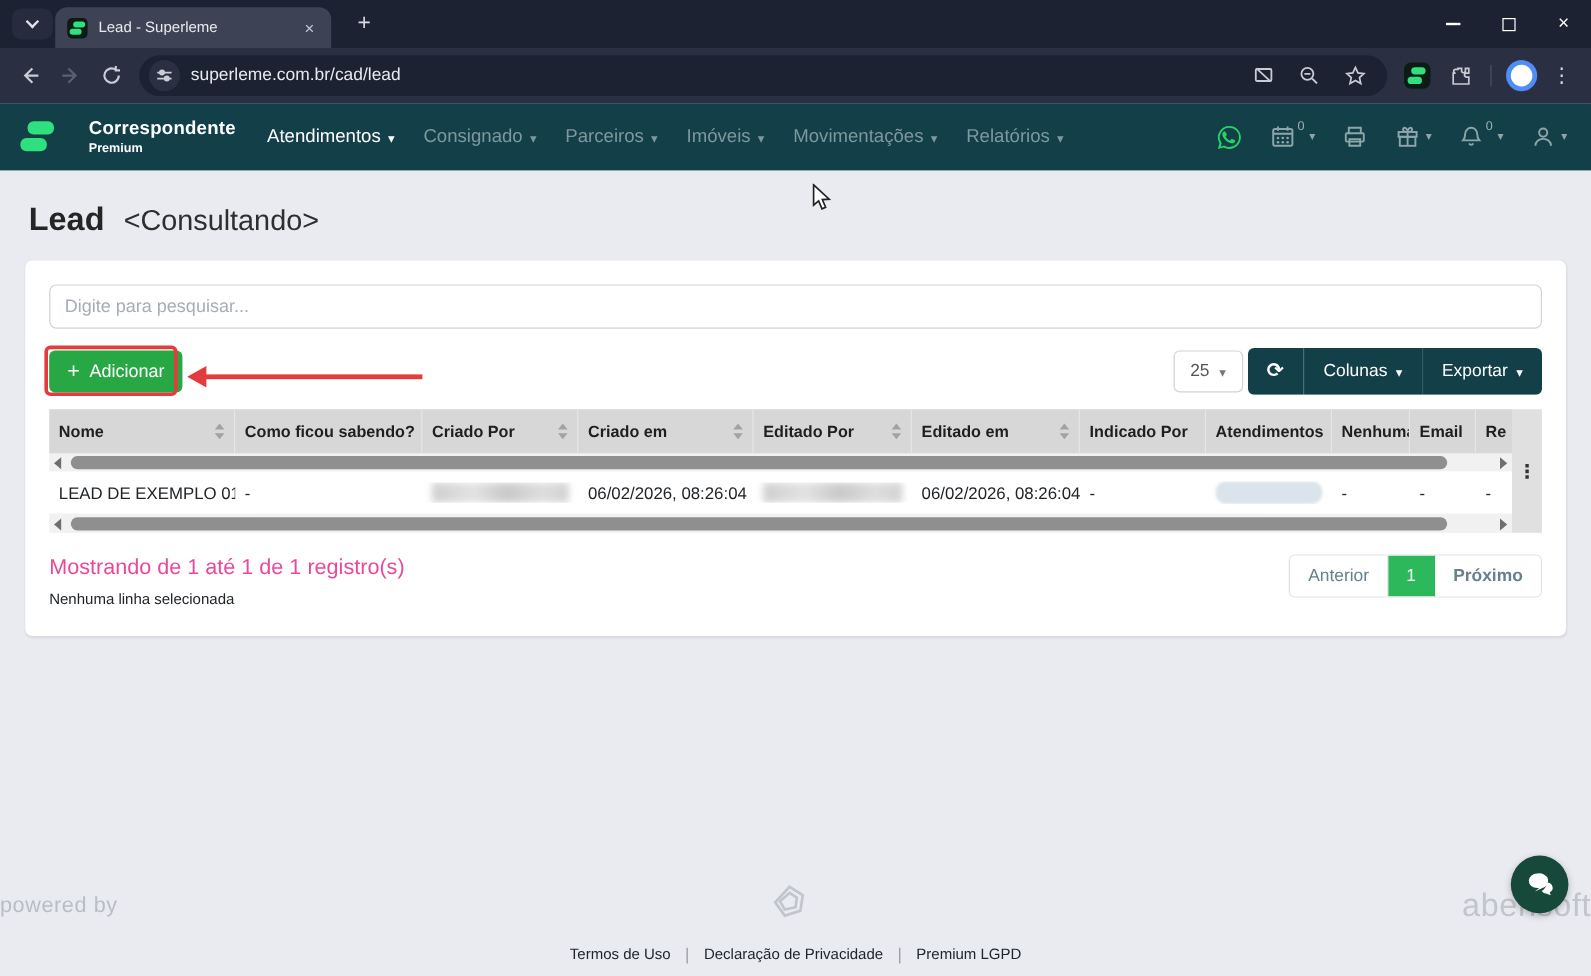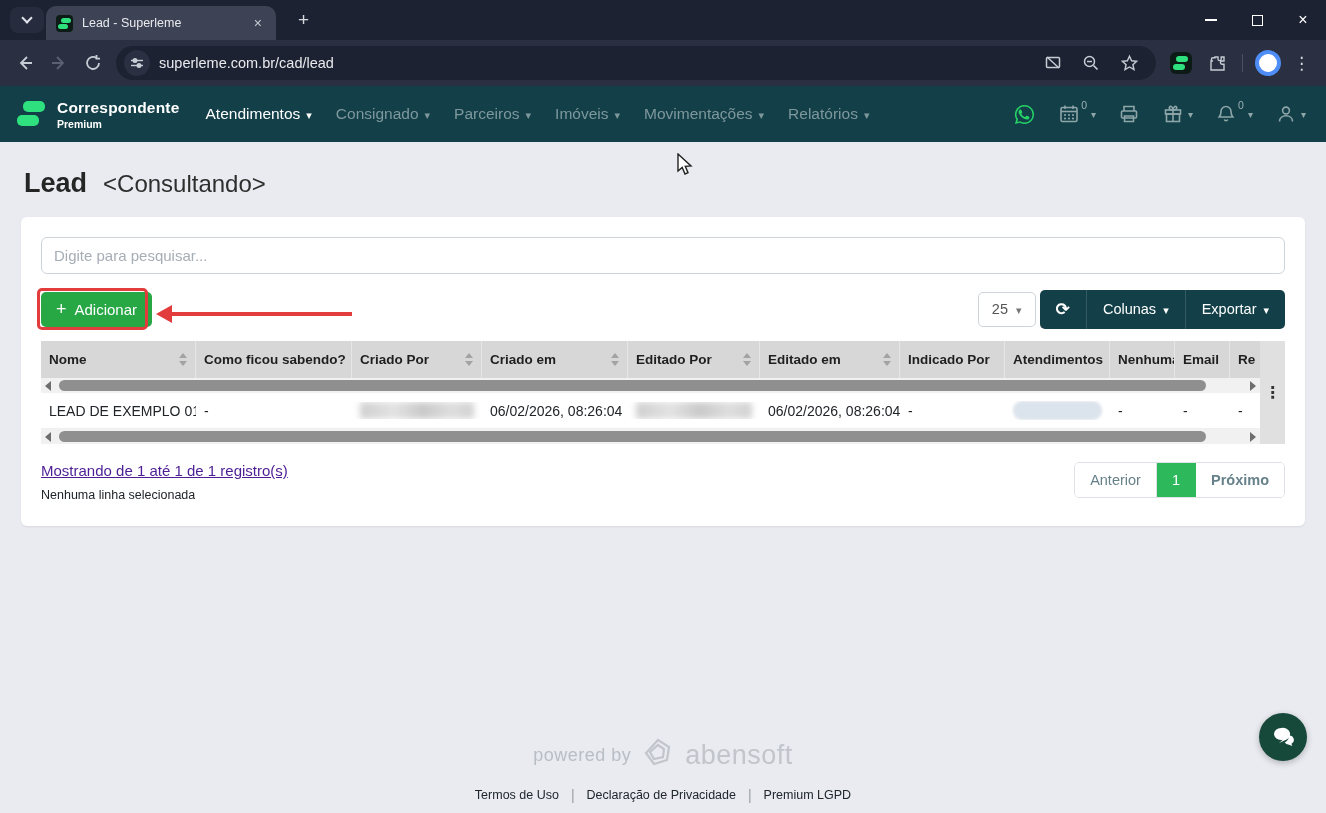--- a/index.html
+++ b/index.html
@@ -41,21 +41,21 @@
   .slogo { position:relative; }
   .slogo i.t { width:12px; height:6px; left:6px; top:4px; }
   .slogo i.b { width:12px; height:6px; left:3px; top:12px; }
   .tb-sep { width:1px; height:18px; background:#4a5164; margin:0 8px; }
   .avatar { width:26px; height:26px; border-radius:50%; background:#fff;
     border:4px solid #4e8df5; margin:0 4px; }
   .kebab { color:#d6d9df; font-size:17px; letter-spacing:0; padding:0 8px; }
 
   
   .navbar { height:56px; background:#123f48; display:flex; align-items:center; padding:0 14px; }
-  .brand { display:flex; align-items:center; gap:9px; margin-right:26px; }
+  .brand { display:flex; align-items:center; gap:26px; margin-right:26px; }
   .brand-logo { width:34px; height:34px; position:relative; }
   .brand-logo i { position:absolute; background:#2ee07e; border-radius:5px; }
   .brand-logo i.t { width:22px; height:11px; left:9px; top:4px; }
   .brand-logo i.b { width:22px; height:11px; left:3px; top:18px; }
   .brand-text b { display:block; color:#fff; font-size:15.5px; letter-spacing:.2px; }
   .brand-text small { display:block; color:#fff; font-size:10.5px; font-weight:bold; margin-top:1px; }
   .nav-menu { display:flex; align-items:center; gap:24px; }
   .nav-item { font-size:15.5px; color:#7e989d; display:flex; align-items:center; gap:6px; cursor:default; }
   .nav-item.active { color:#ffffff; }
   .caret { font-size:11px; margin-top:2px; }
@@ -116,31 +116,31 @@
   .sb-thumb { position:absolute; left:4px; right:40px; top:2px; height:11px; background:#8f8f8f; border-radius:6px; }
   .trow { display:flex; align-items:center; height:36px; background:#fff; border-bottom:1px solid #efefef; }
   .td { padding:0 8px; font-size:14px; color:#212529; white-space:nowrap; overflow:hidden; display:flex; align-items:center; }
   .redact { height:17px; width:118px; border-radius:2px; filter:blur(3px);
     background:linear-gradient(90deg,#cfcfcf,#e3e3e3 30%,#c9c9c9 55%,#dedede 80%,#d2d2d2); }
   .redact-pill { height:19px; width:92px; border-radius:9px; background:#dbe3ec; filter:blur(1.5px); }
   .kebab-strip { width:25px; background:#e0e0e0; display:flex; align-items:center; justify-content:center; }
   .kebab-strip span { color:#333; font-size:16px; letter-spacing:0; font-weight:bold; }
 
   .table-footer { display:flex; margin-top:18px; align-items:flex-start; }
-  .tf-left .summary { font-size:15px; color:#4c1d95;text-decoration:underline; }
+  .tf-left .summary { font-size:18px; color:#ec4899; }
   .tf-left .selection { font-size:12.5px; color:#212529; margin-top:9px; }
   .pagination { margin-left:auto; display:flex; border:1px solid #dee2e6; border-radius:5px;
     overflow:hidden; background:#fff; }
   .page-btn { padding:9px 15px; font-size:14.5px; color:#66818a; border-right:1px solid #dee2e6; background:#fff; }
   .page-btn:last-child { border-right:none;font-weight:bold; }
   .page-btn.active { background:#2eb85c; color:#fff; border-color:#2eb85c; }
 
   
   .site-footer { position:absolute; left:0; right:0; bottom:10px; text-align:center; }
-  .powered { display:flex; align-items:center; justify-content:center; gap:10px; color:#b9bdc5;margin-top:31px; }
+  .powered { display:flex; align-items:center; justify-content:space-between; gap:10px; color:#b9bdc5;margin-top:31px; }
   .powered .pb { font-size:18px; letter-spacing:.5px; }
   .powered .ab { font-size:27px; letter-spacing:.5px; color:#c2c5cc; }
   .footer-links { margin-top:13px; display:flex; justify-content:center; gap:12px; align-items:center;
     font-size:12.5px; color:#20262e; }
   .footer-links .sep { color:#9aa0a8; font-size:14px; }
 
   .chat-fab { position:absolute; right:19px; bottom:52px; width:48px; height:48px; border-radius:50%;
     background:#17493a; display:flex; align-items:center; justify-content:center;
     box-shadow:0 2px 6px rgba(0,0,0,.25); }
 

